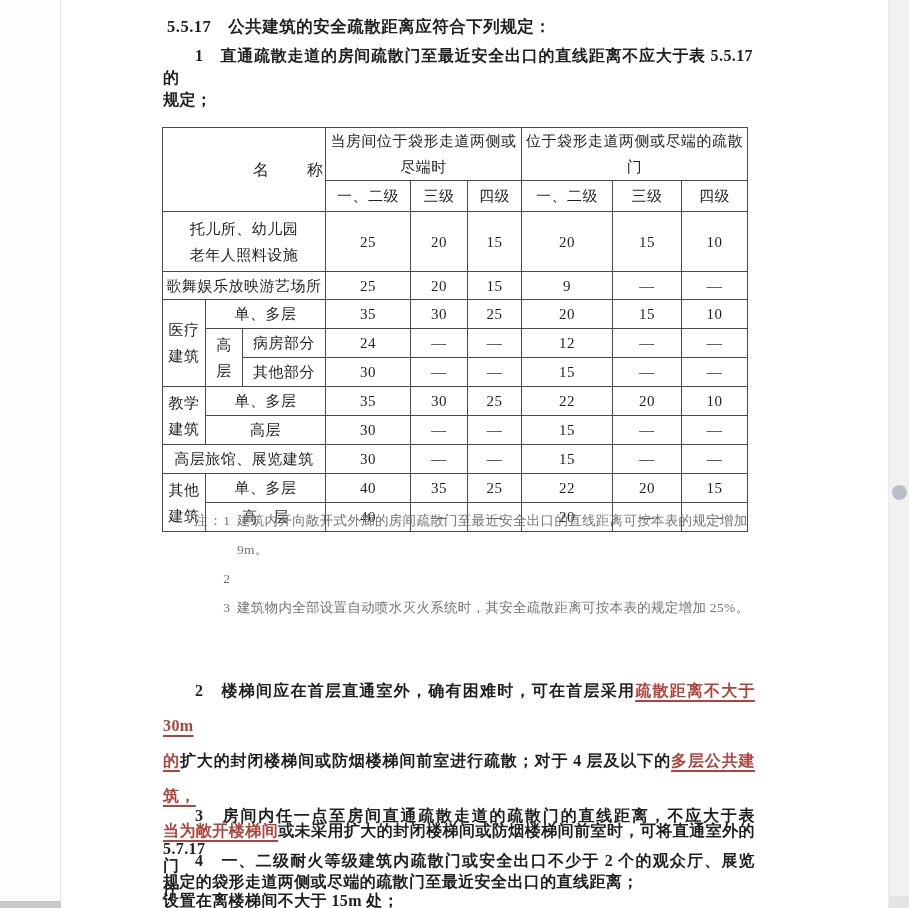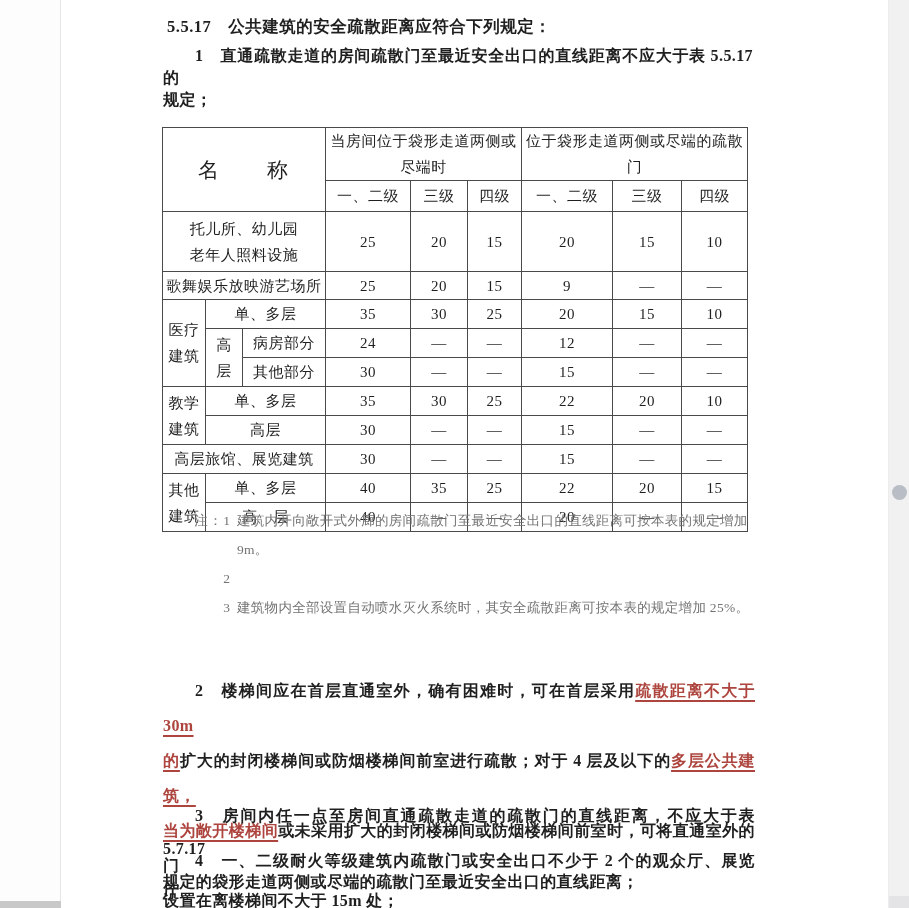--- a/index.html
+++ b/index.html
@@ -65,21 +65,21 @@
           <col style="width:83px">
         <col style="width:85px">
           <col style="width:57px">
           <col style="width:54px">
         <col style="width:91px">
           <col style="width:69px">
           <col style="width:66px">
       </colgroup>
       <tbody>
           <tr class="h1">
-        <td class="hdr" colspan="3" rowspan="2" style="font-size:21px;letter-spacing:2px;">名　　称</td>
+        <td class="hdr" colspan="3" rowspan="2" style="font-size:16px;letter-spacing:2px;text-align:right;">名　　称</td>
         <td class="hdr" colspan="3">当房间位于袋形走道两侧或尽端时</td>
         <td class="hdr" colspan="3">位于袋形走道两侧或尽端的疏散门</td>
       </tr>
       <tr class="h2">
         <td class="hdr">一、二级</td>
         <td class="hdr">三级</td>
         <td class="hdr">四级</td>
         <td class="hdr">一、二级</td>
         <td class="hdr">三级</td>
         <td class="hdr">四级</td>

